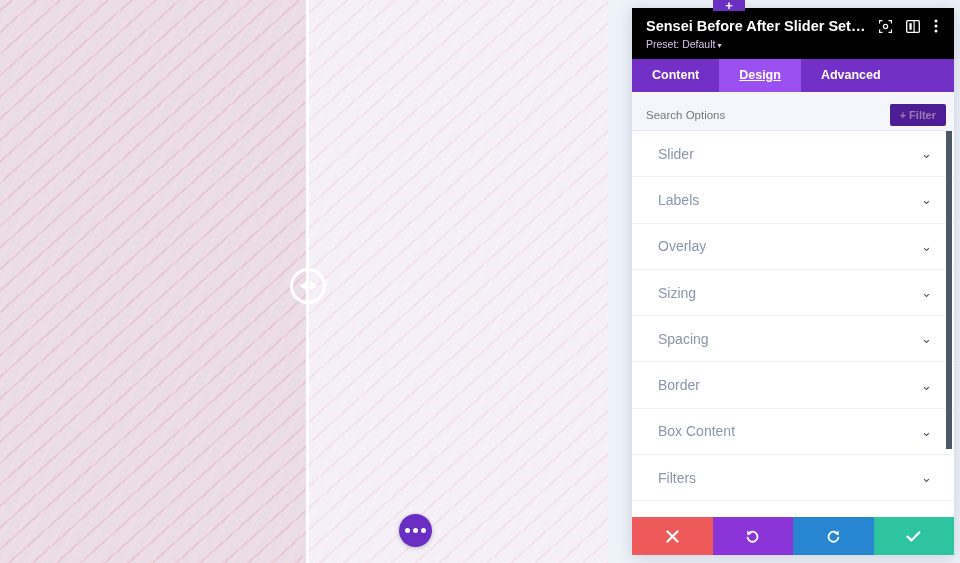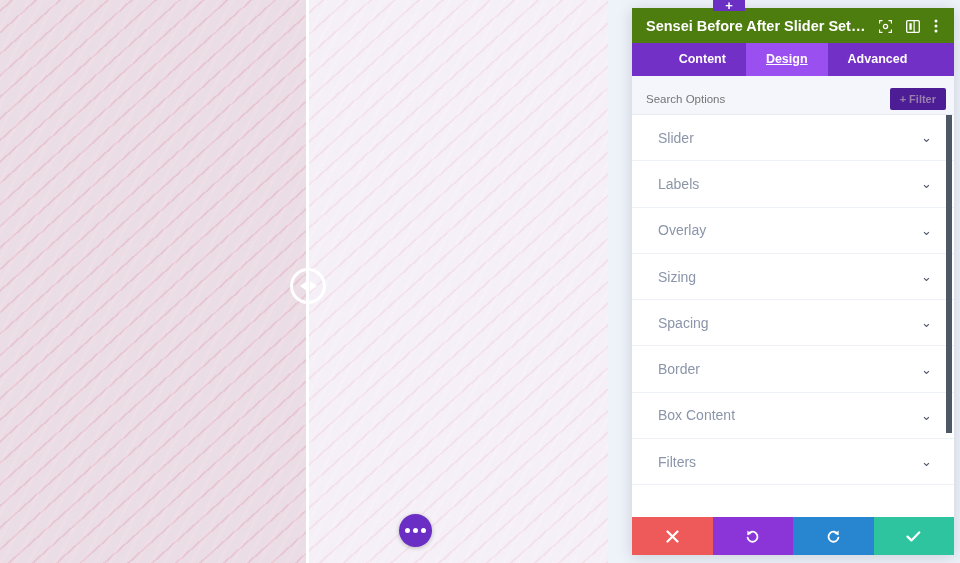--- a/index.html
+++ b/index.html
@@ -90,32 +90,32 @@
     background: #ffffff; display: flex; flex-direction: column;
     box-shadow: 0 2px 14px rgba(40,50,80,.18);
   }
   .plus-tab {
     position: absolute; left: 713px; top: 0px;
     width: 32px; height: 11px; background: #6b2fc4;
     display:flex; align-items:flex-end; justify-content:center;
     color:#fff; font-size: 13px; line-height: 11px; font-weight: 700;
     z-index: 9; cursor: pointer;
   }
-  .panel-head { background: #4d7c0f; padding: 10px 16px 9px 14px; }
+  .panel-head { background: #000000; padding: 10px 16px 9px 14px; text-decoration: underline; }
   .head-row { display: flex; align-items: center; }
   .panel-title {
     color: #ffffff; font-size: 14.5px; font-weight: bold;
     white-space: nowrap; overflow: hidden; flex: 0 1 auto;
   }
   .head-icons { display:flex; align-items:center; margin-left:auto; gap: 14px; padding-left: 10px; }
   .hicon { cursor: pointer; display:flex; align-items:center; justify-content:center; }
   .preset { color: #d9c6f2; font-size: 10.5px; margin-top: 4px; cursor: pointer; }
   .caret-sm { font-size: 8px; margin-left: 2px; }
 
-  .tabs { display: flex; background: #7230c6; justify-content: center; }
+  .tabs { display: flex; background: #7230c6; }
   .tab {
     padding: 9px 20px 10px 20px; color: #ffffff;
     font-size: 12.5px; font-weight: bold; cursor: pointer; background: #7230c6;
   }
   .tab.active { background: #9a4ff0; text-decoration: underline; }
 
   .searchbar {
     display: flex; align-items: center; background: #f4f6fb;
     border-bottom: 1px solid #e6eaf2; padding: 12px 8px 4px 14px; min-height: 30px;
   }
@@ -201,20 +201,23 @@
           </span>
           <span class="hicon">
             <svg width="4" height="14" viewBox="0 0 4 14" aria-hidden="true">
               <circle cx="2" cy="2" r="1.5" fill="#ffffff"></circle>
               <circle cx="2" cy="7" r="1.5" fill="#ffffff"></circle>
               <circle cx="2" cy="12" r="1.5" fill="#ffffff"></circle>
             </svg>
           </span>
         </div>
       </div>
+      <div class="preset">
+        <span>Preset: Default</span><span class="caret-sm">▾</span>
+      </div>
     </div>
 
     <div class="tabs">
       <div class="tab">Content</div>
       <div class="tab active">Design</div>
       <div class="tab">Advanced</div>
     </div>
 
     <div class="searchbar">
       <input class="search-input" type="text" placeholder="Search Options" style="">

